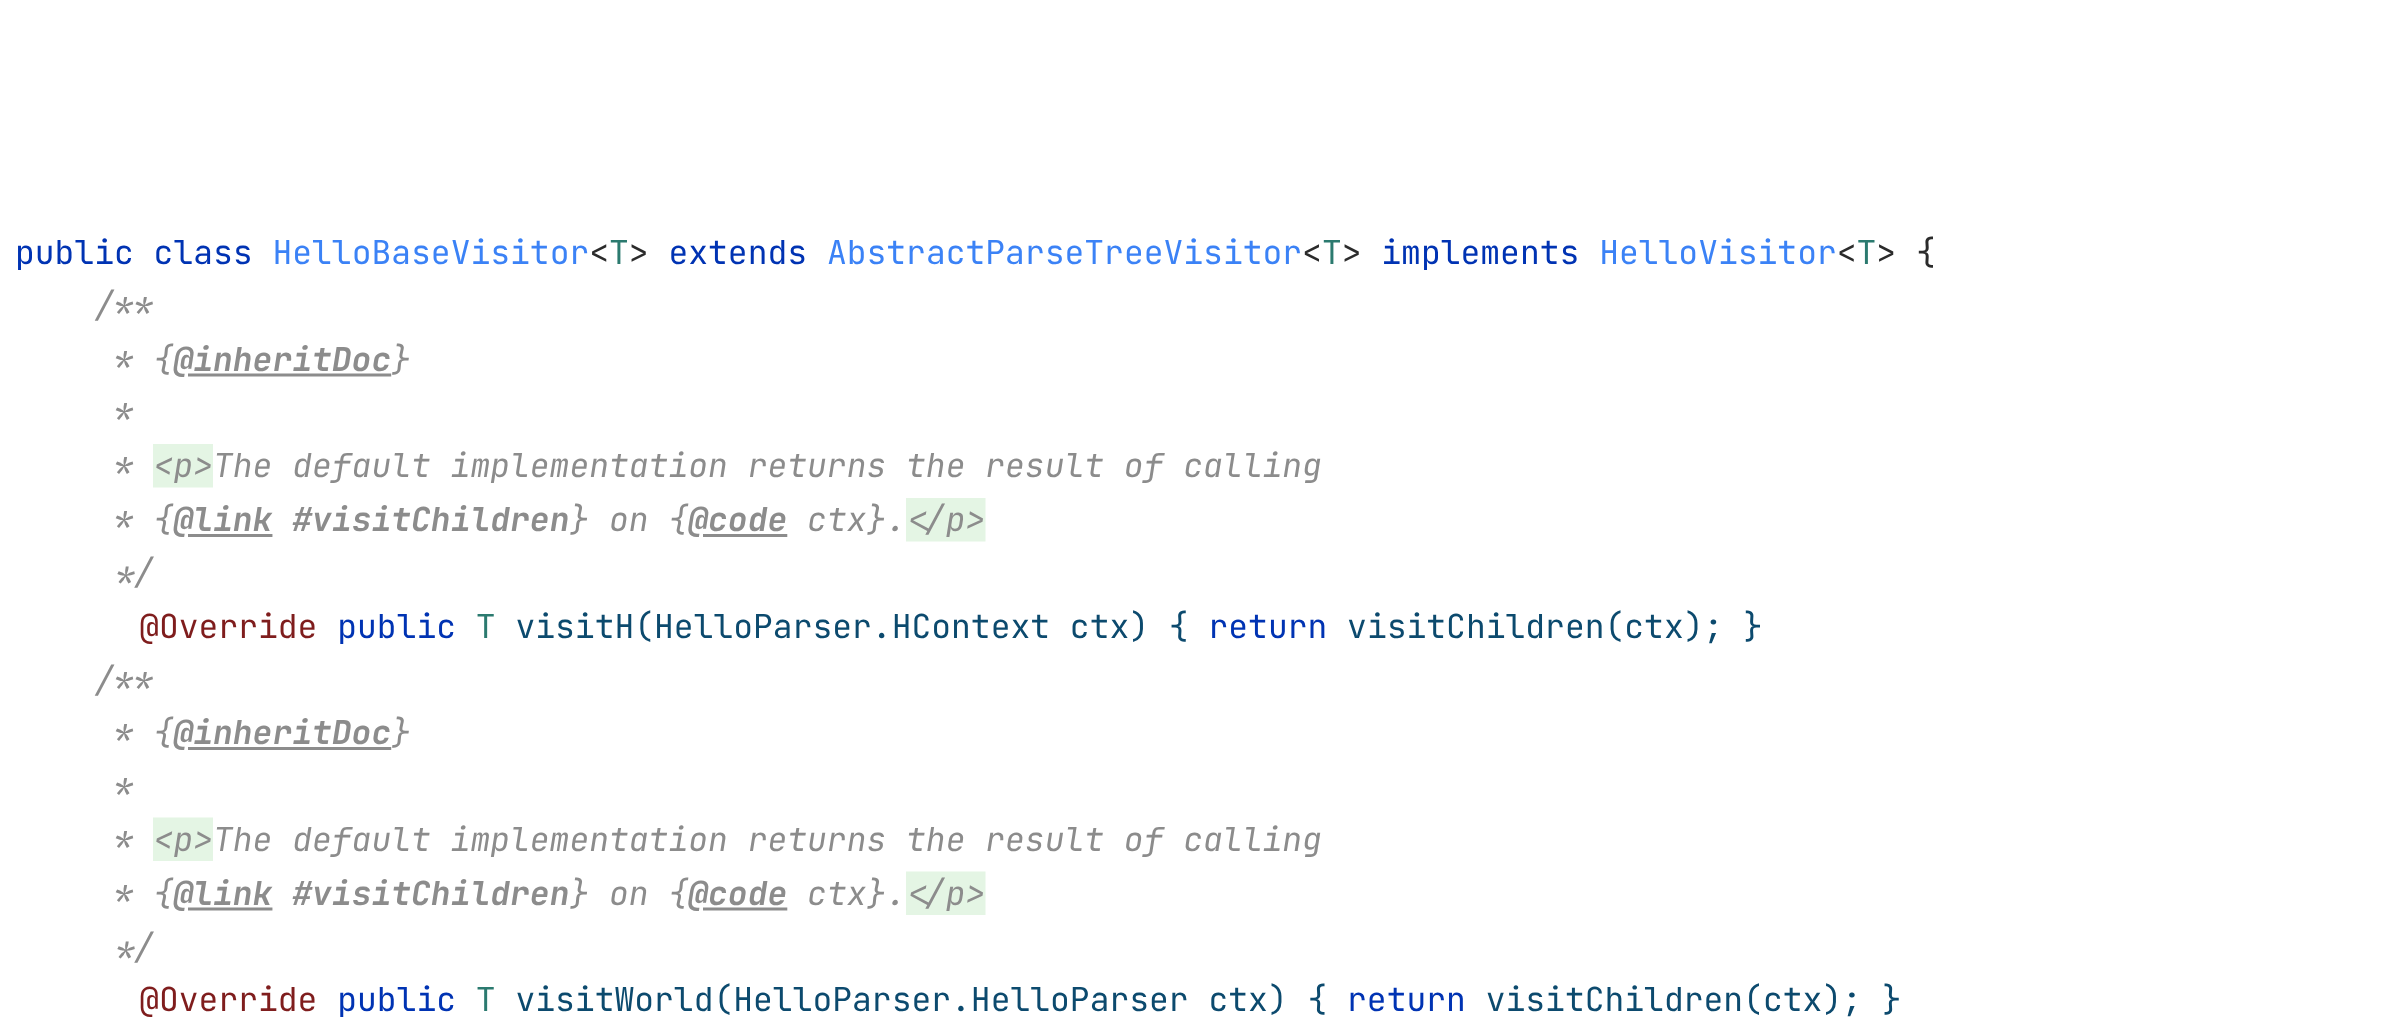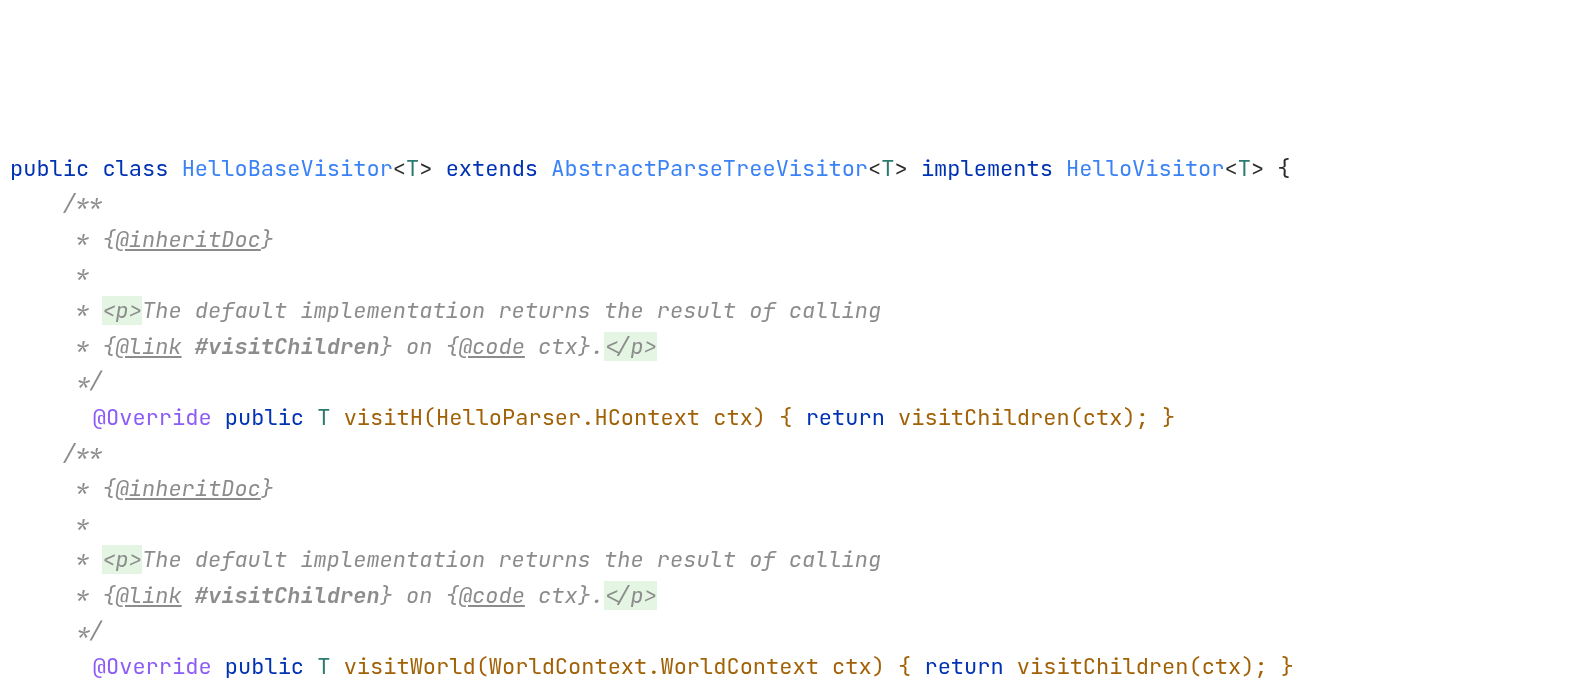--- a/index.html
+++ b/index.html
@@ -9,44 +9,44 @@
     font-family: "JetBrains Mono", "Fira Code", "Consolas", "Menlo", monospace;
     font-size: 22px;
     line-height: 1.62;
     white-space: pre;
     color: #2b2b2b;
     overflow-x: auto;
   }
   .kw { color: #0033b3; font-weight: 400; }
   .cname { color: #3b82f6; }
   .tparam { color: #2b7a6f; }
-  .ann { color: #8b5cf6; padding-left: 30px; }
+  .ann { color: #7f1d1d; padding-left: 30px; }
   .comment { color: #8c8c8c; font-style: italic; }
   .doctag { background: #e4f5e4; }
-  .docbold { font-weight: 400; text-decoration: underline; text-align: right; }
+  .docbold { font-weight: 700; text-decoration: underline; text-align: right; }
   .docital { font-style: italic; font-weight: 700; }
   .punct { color: #2b2b2b; }
-  .method { color: #a16207; }
+  .method { color: #0c4a6e; }
 </style>
 </head>
 <body>
 
 
 
 <div><span><span class="kw">public</span> <span class="kw">class</span> <span class="cname">HelloBaseVisitor</span><span class="punct">&lt;</span><span class="tparam">T</span><span class="punct">&gt;</span> <span class="kw">extends</span> <span class="cname">AbstractParseTreeVisitor</span><span class="punct">&lt;</span><span class="tparam">T</span><span class="punct">&gt;</span> <span class="kw">implements</span> <span class="cname">HelloVisitor</span><span class="punct">&lt;</span><span class="tparam">T</span><span class="punct">&gt;</span><span class="punct"> {</span></span>
 <span class="comment">    /**</span>
 <span class="comment"><span>     * {</span><span class="docbold">@inheritDoc</span><span>}</span></span>
 <span class="comment">     *</span>
 <span class="comment"><span>     * </span><span class="doctag">&lt;p&gt;</span><span>The default implementation returns the result of calling</span></span>
 <span class="comment"><span>     * {</span><span class="docbold">@link</span><span> </span><span class="docital">#visitChildren</span><span>} on {</span><span class="docbold">@code</span><span> ctx}.</span><span class="doctag">&lt;/p&gt;</span></span>
 <span class="comment">     */</span>
 <span><span>    </span><span class="ann">@Override</span><span> </span><span class="kw">public</span><span> </span><span class="tparam">T</span><span> </span><span class="method">visitH(HelloParser.HContext ctx) { </span><span class="kw">return</span><span class="method"> visitChildren(ctx); }</span></span>
 <span class="comment">    /**</span>
 <span class="comment"><span>     * {</span><span class="docbold">@inheritDoc</span><span>}</span></span>
 <span class="comment">     *</span>
 <span class="comment"><span>     * </span><span class="doctag">&lt;p&gt;</span><span>The default implementation returns the result of calling</span></span>
 <span class="comment"><span>     * {</span><span class="docbold">@link</span><span> </span><span class="docital">#visitChildren</span><span>} on {</span><span class="docbold">@code</span><span> ctx}.</span><span class="doctag">&lt;/p&gt;</span></span>
 <span class="comment">     */</span>
-<span><span>    </span><span class="ann">@Override</span><span> </span><span class="kw">public</span><span> </span><span class="tparam">T</span><span> </span><span class="method">visitWorld(WorldContext.WorldContext ctx) { </span><span class="kw">return</span><span class="method"> visitChildren(ctx); }</span></span>
+<span><span>    </span><span class="ann">@Override</span><span> </span><span class="kw">public</span><span> </span><span class="tparam">T</span><span> </span><span class="method">visitWorld(HelloParser.HelloParser ctx) { </span><span class="kw">return</span><span class="method"> visitChildren(ctx); }</span></span>
 </div>
 
 
 
 
 </body></html>

